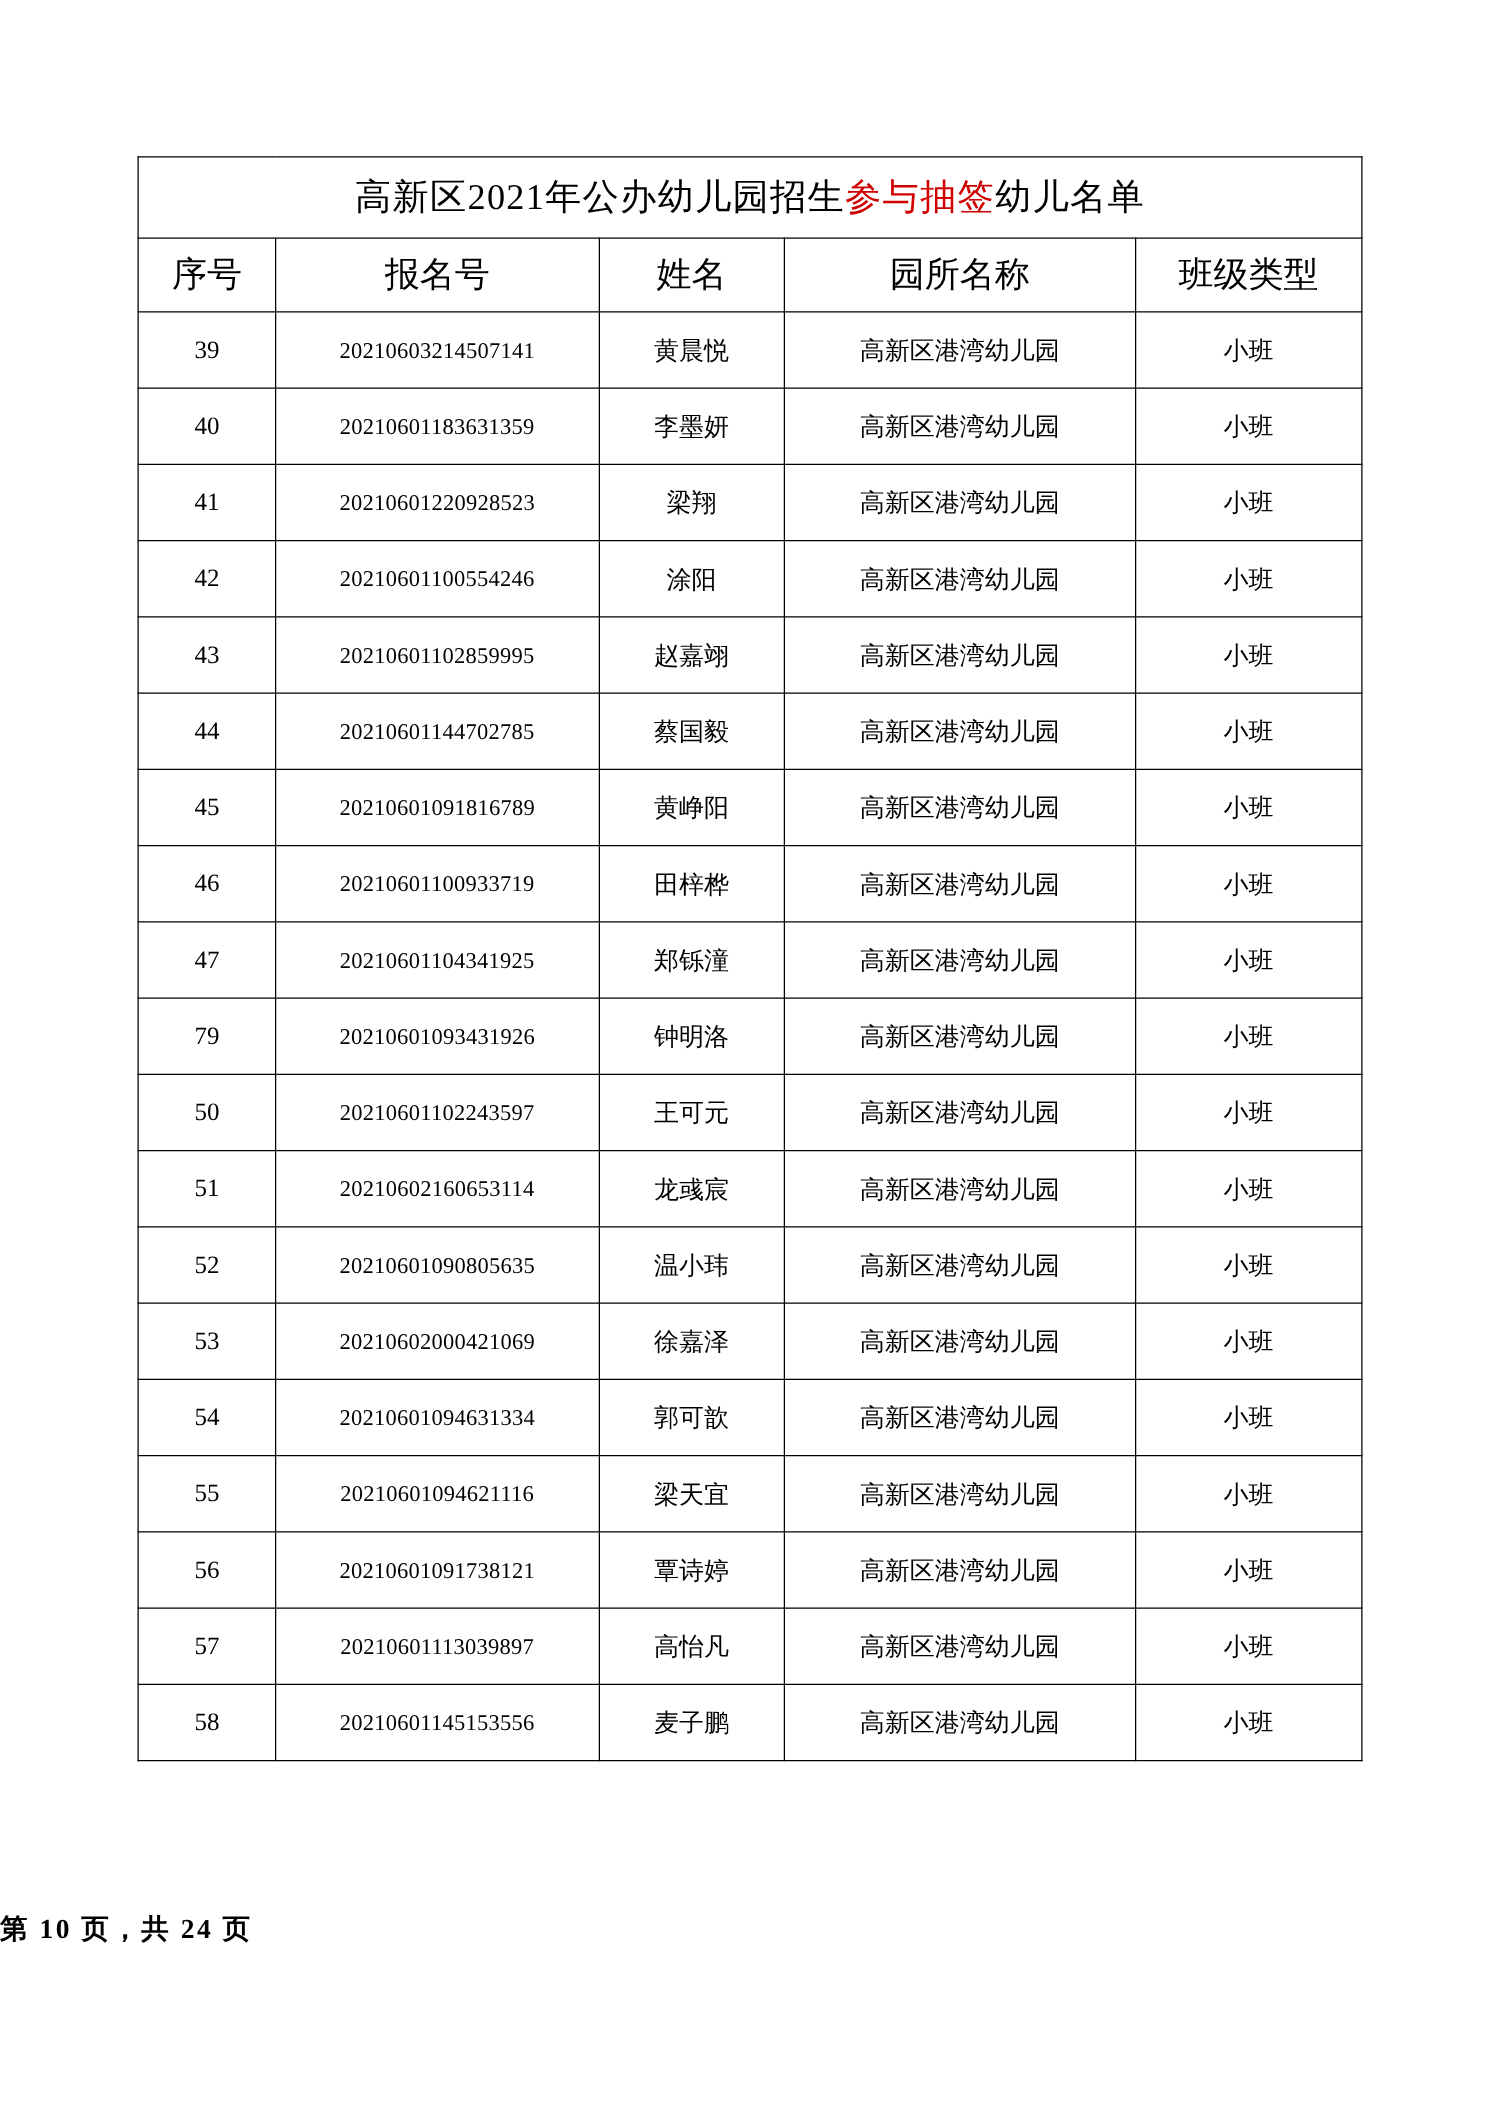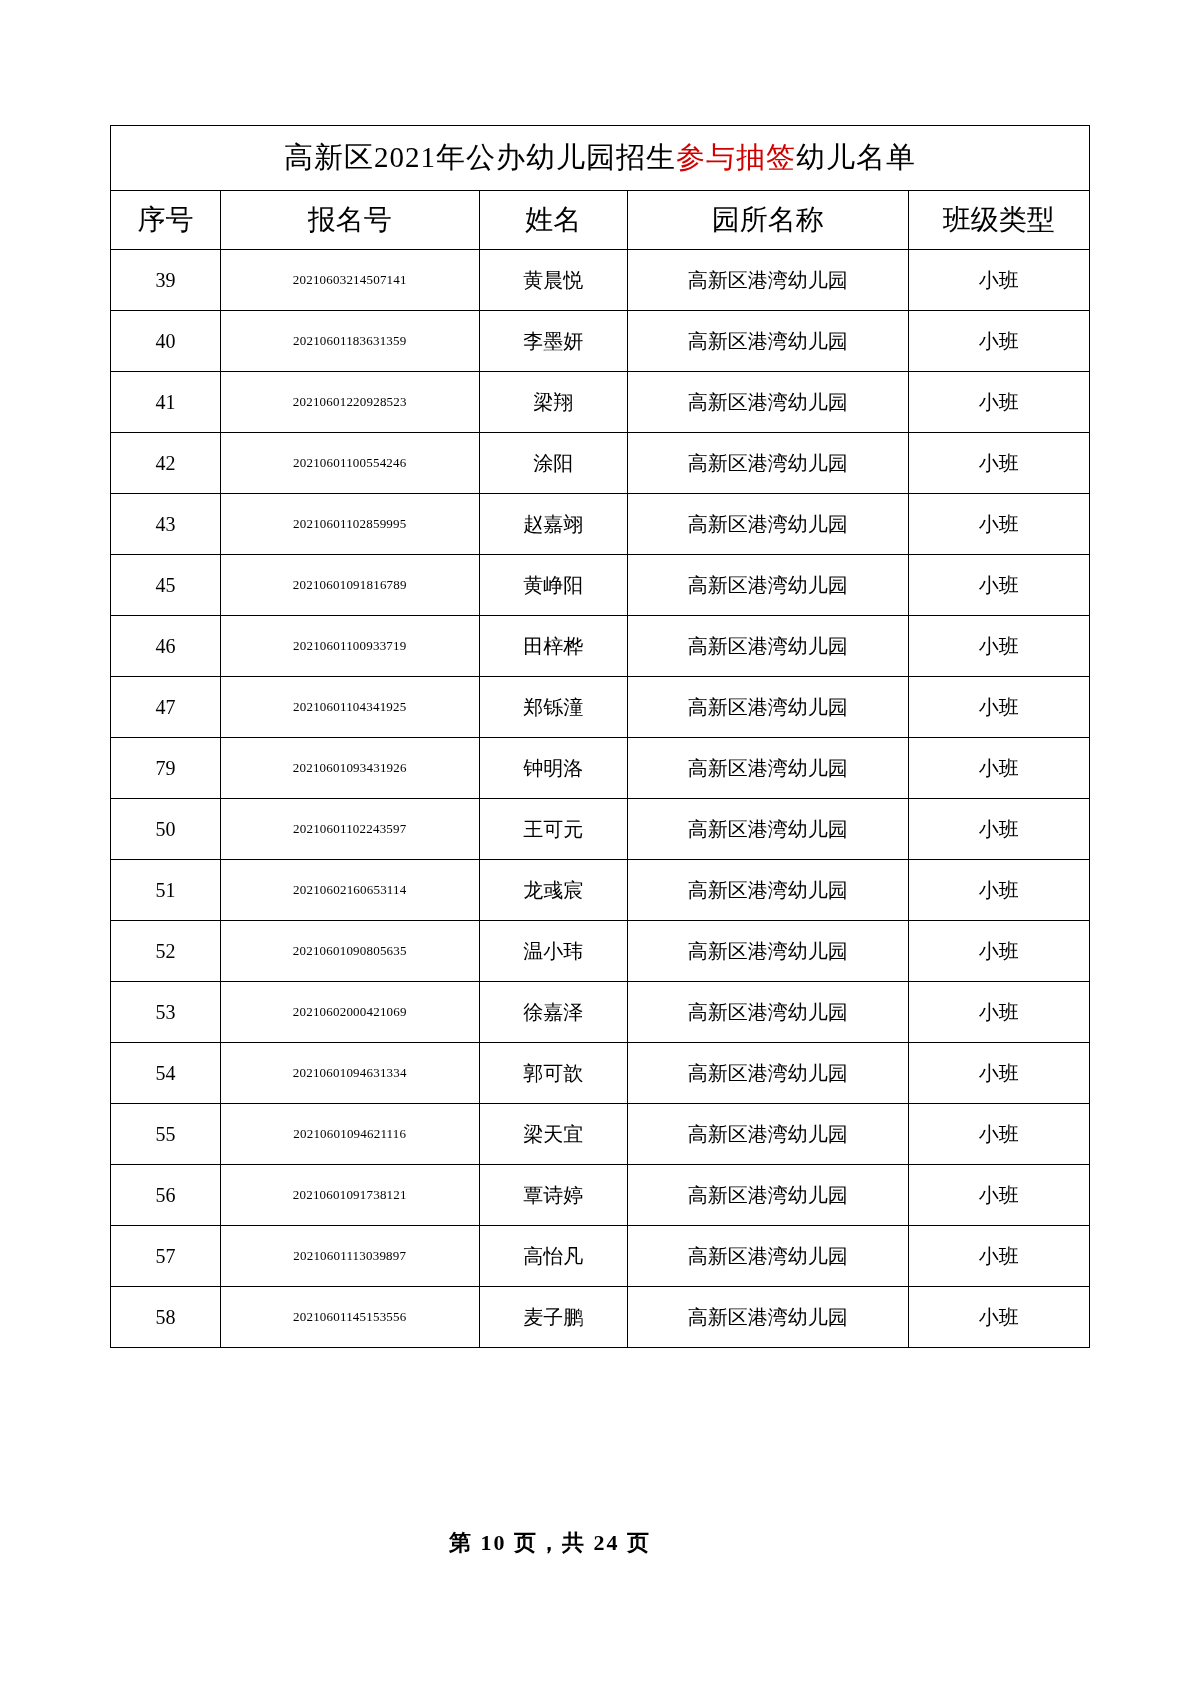--- a/index.html
+++ b/index.html
@@ -50,29 +50,28 @@
   .body-cell {
     height: 58px;
     font-size: 20px;
   }
   .col-idx  { width: 100px; }
   .col-reg  { width: 235px; }
   .col-name { width: 135px; }
   .col-kg   { width: 255px; }
   .col-type { width: 165px; }
   .reg-num {
-    font-size: 13px;
+    font-size: 18px;
     letter-spacing: 0.2px;
   }
   .footer {
     position: absolute;
     left: 0;
     right: 0;
     bottom: 140px;
-    text-align: center;
     font-size: 22px;
     font-weight: bold;
     letter-spacing: 2px;
   }
 </style>
 </head>
 <body>
 
 <div class="page">
 
@@ -127,20 +126,27 @@
         <td class="body-cell">小班</td>
       </tr>
       <tr>
         <td class="body-cell">43</td>
         <td class="body-cell reg-num">20210601102859995</td>
         <td class="body-cell">赵嘉翊</td>
         <td class="body-cell">高新区港湾幼儿园</td>
         <td class="body-cell">小班</td>
       </tr>
       <tr>
+        <td class="body-cell">44</td>
+        <td class="body-cell reg-num">20210601144702785</td>
+        <td class="body-cell">蔡国毅</td>
+        <td class="body-cell">高新区港湾幼儿园</td>
+        <td class="body-cell">小班</td>
+      </tr>
+      <tr>
         <td class="body-cell">45</td>
         <td class="body-cell reg-num">20210601091816789</td>
         <td class="body-cell">黄峥阳</td>
         <td class="body-cell">高新区港湾幼儿园</td>
         <td class="body-cell">小班</td>
       </tr>
       <tr>
         <td class="body-cell">46</td>
         <td class="body-cell reg-num">20210601100933719</td>
         <td class="body-cell">田梓桦</td>

